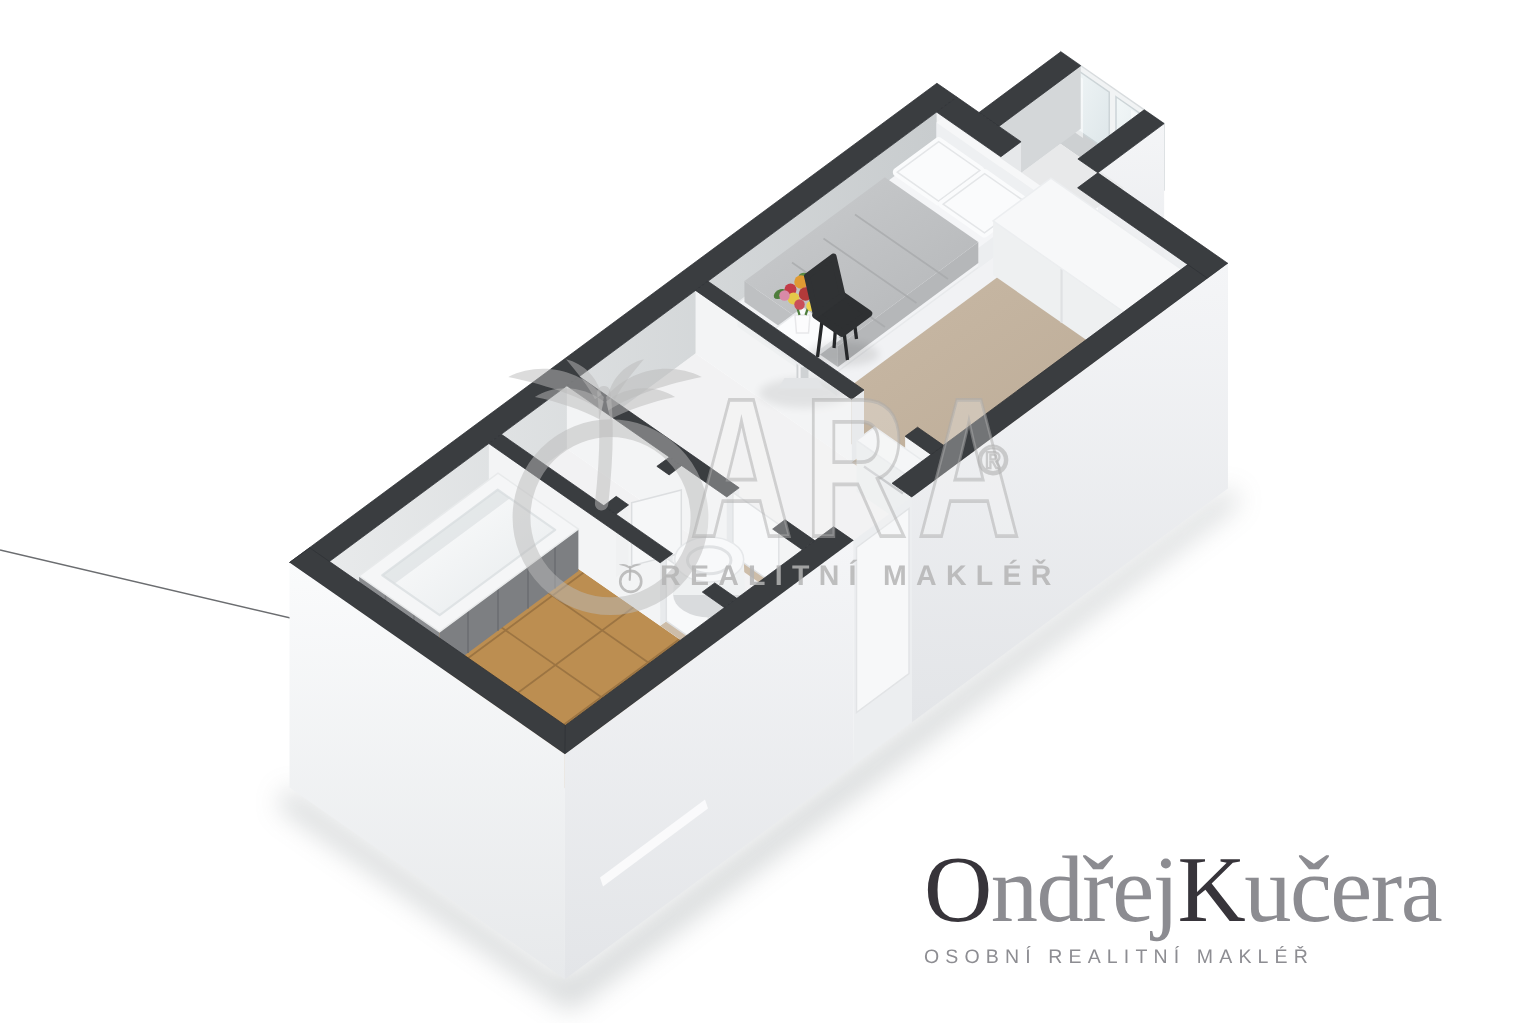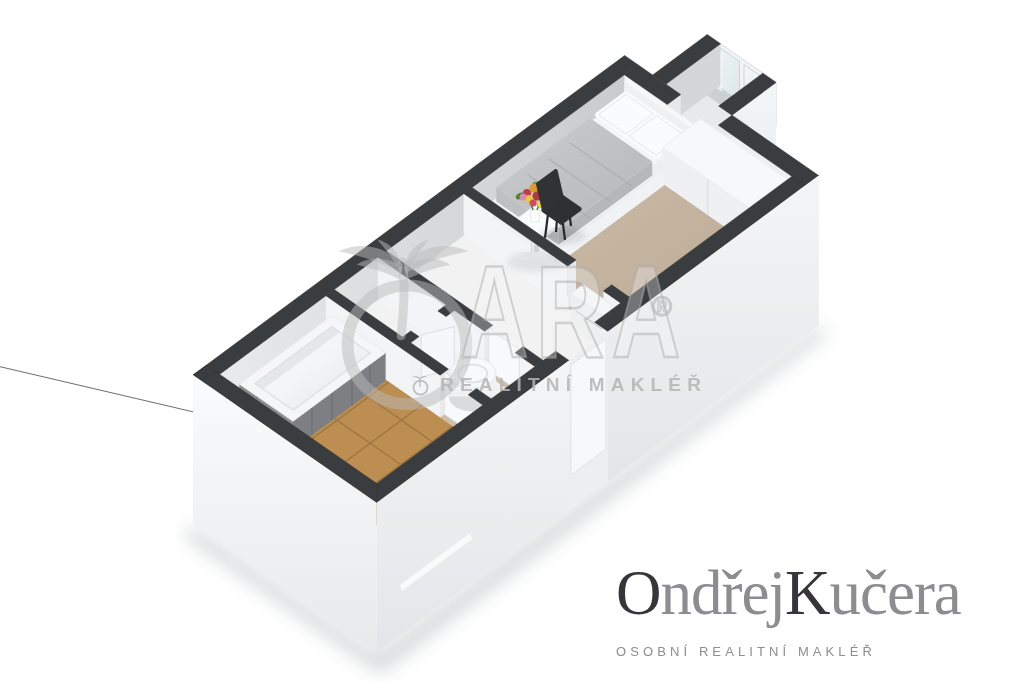--- a/index.html
+++ b/index.html
@@ -18,21 +18,21 @@
           color:rgba(180,180,180,.85);}
   .wm-sub .txt{font-size:19px;font-weight:700;letter-spacing:6.2px;white-space:nowrap;}
   .wm-sub .mini-palm{width:21px;height:21px;color:rgba(180,180,180,.85);}
   
   #agent-logo{position:absolute;left:616px;top:560px;width:360px;text-align:left;}
   .agent-name{font-family:"Liberation Serif",serif;font-size:63px;line-height:1.05;
               letter-spacing:-1px;white-space:nowrap;}
   .ini{color:#37343a;}
   .rest{color:#8c8c91;}
   .agent-tagline{font-family:"Liberation Sans",sans-serif;font-size:13px;letter-spacing:4.1px;
-                 color:#8d8d92;margin-top:18px;padding-right:2px;white-space:nowrap;}
+                 color:#8d8d92;margin-top:4px;padding-right:2px;white-space:nowrap;}
 </style>
 </head>
 <body>
 
 <div id="stage">
 
   <svg width="1024" height="682" viewBox="0 0 1024 682">
     <defs>
       <linearGradient id="gSW" x1="0" y1="0" x2="0" y2="1">
         <stop offset="0" stop-color="#fafbfc"></stop>

